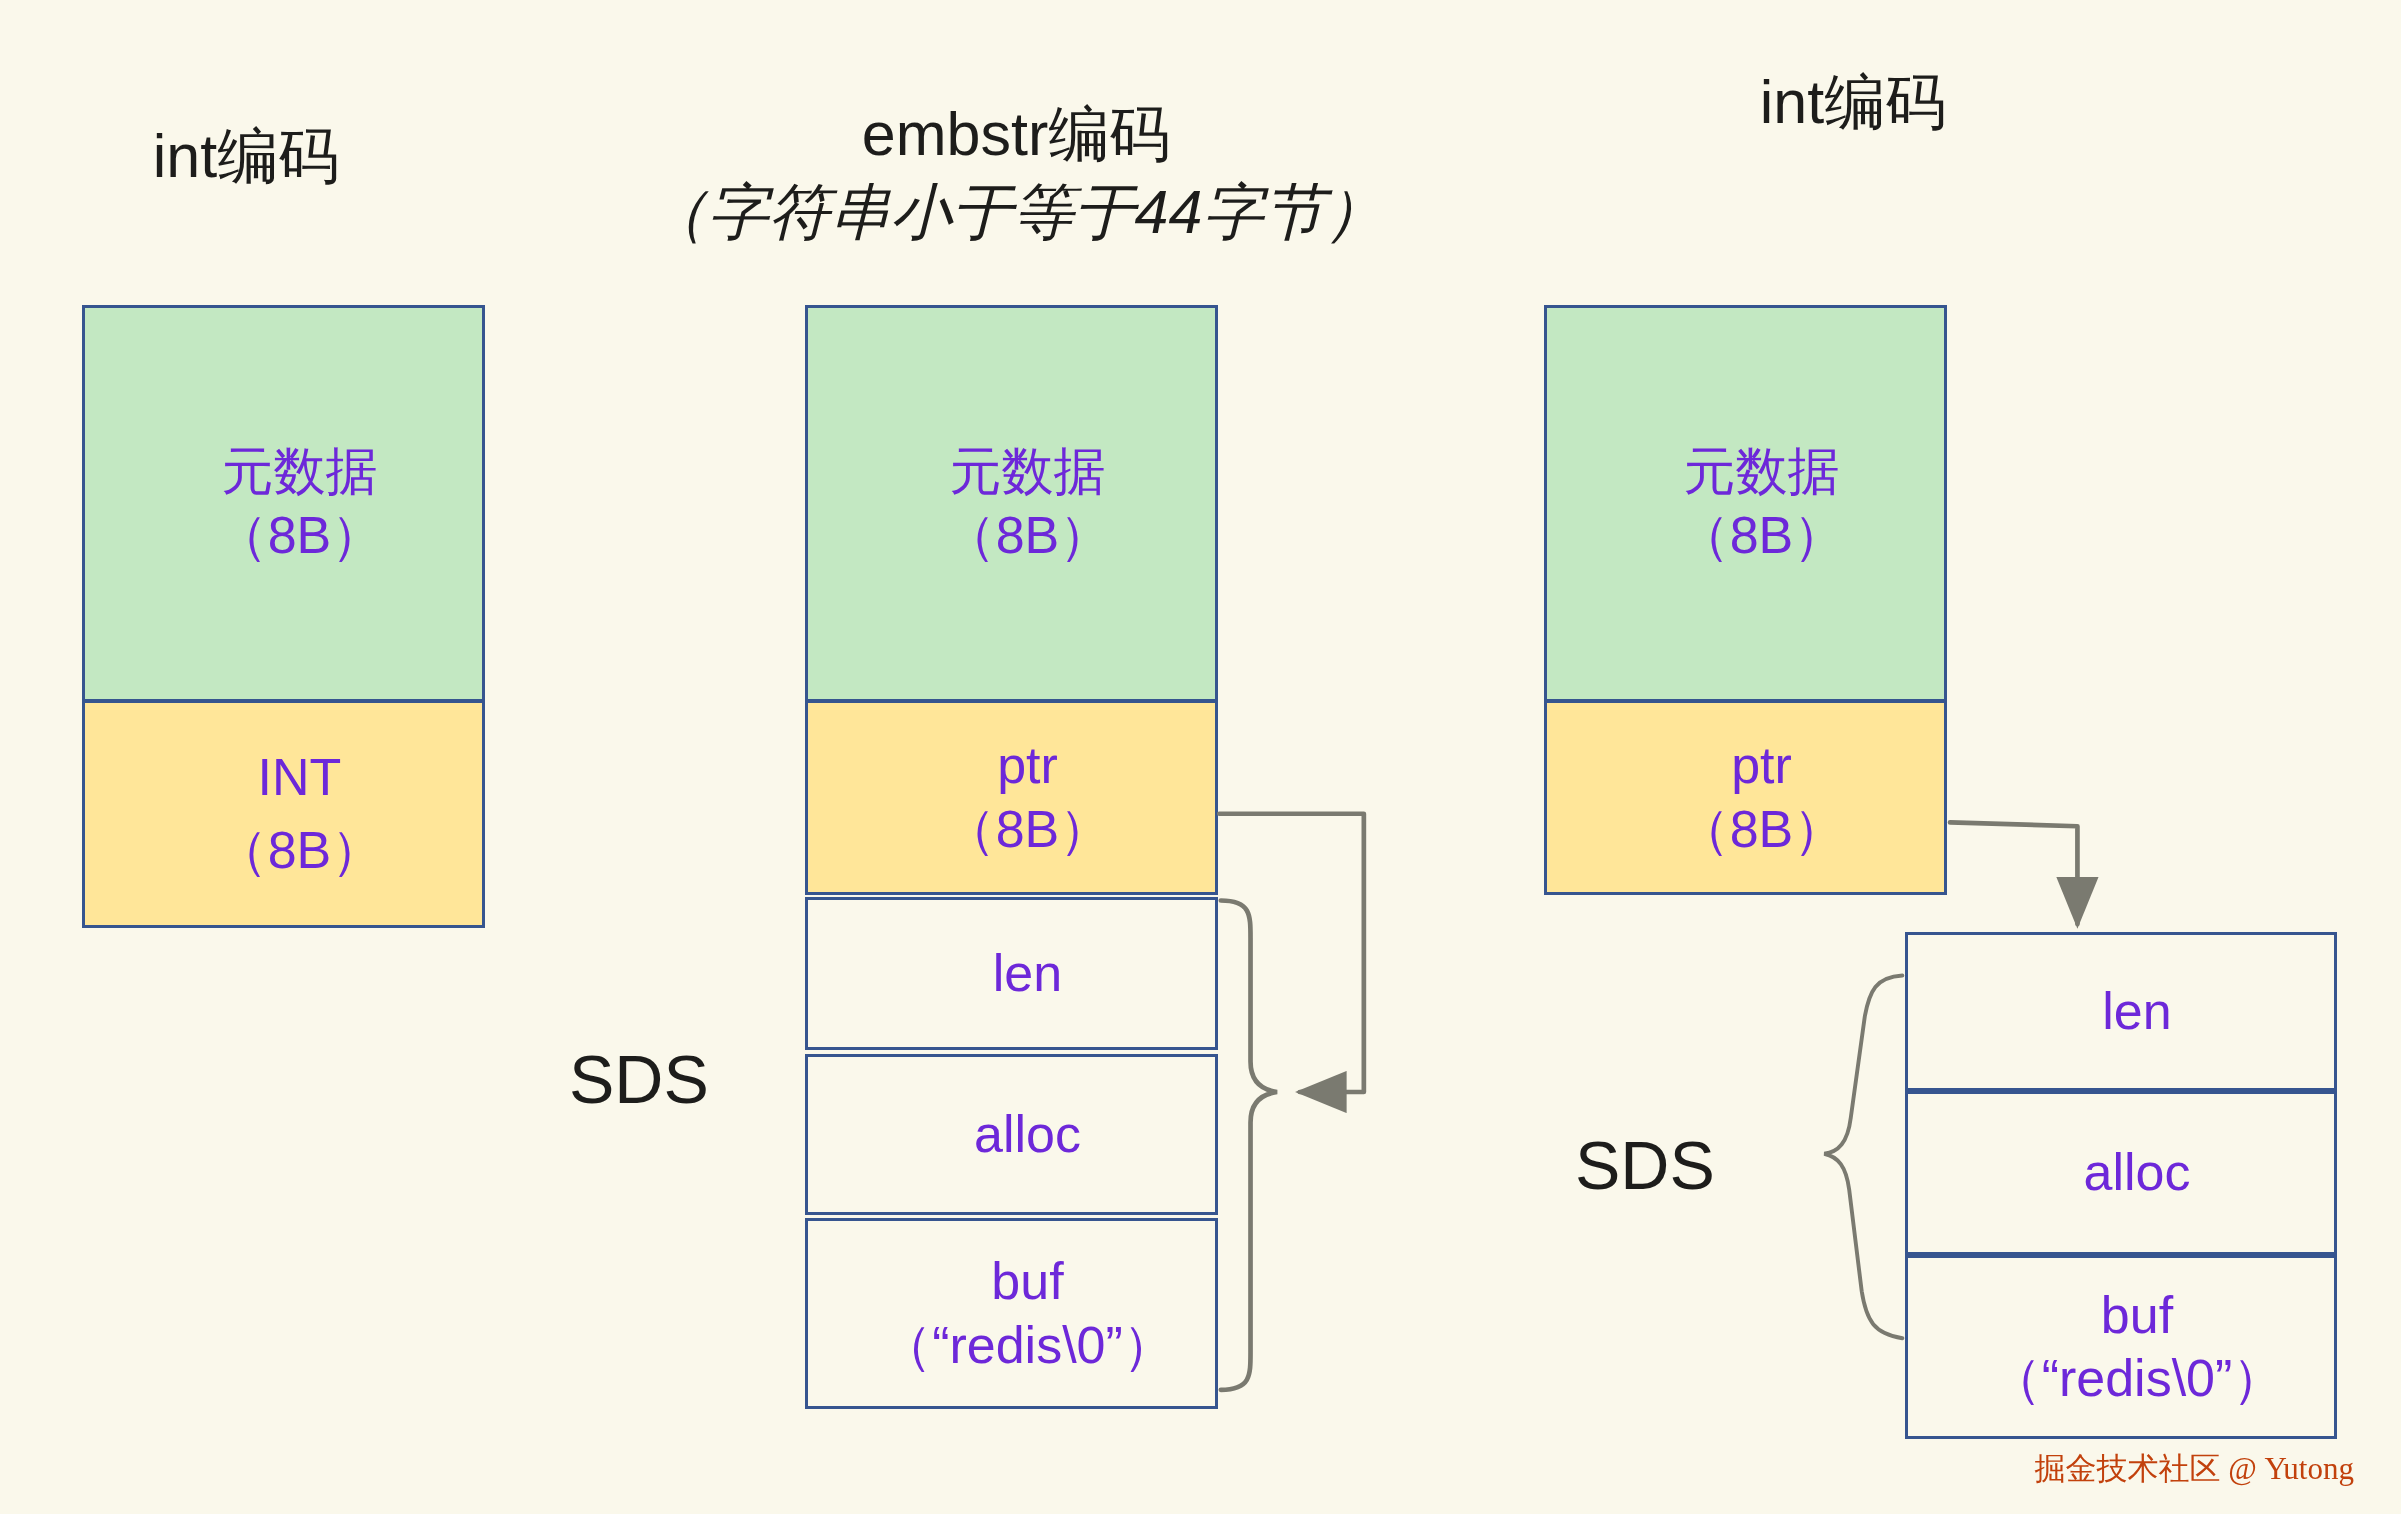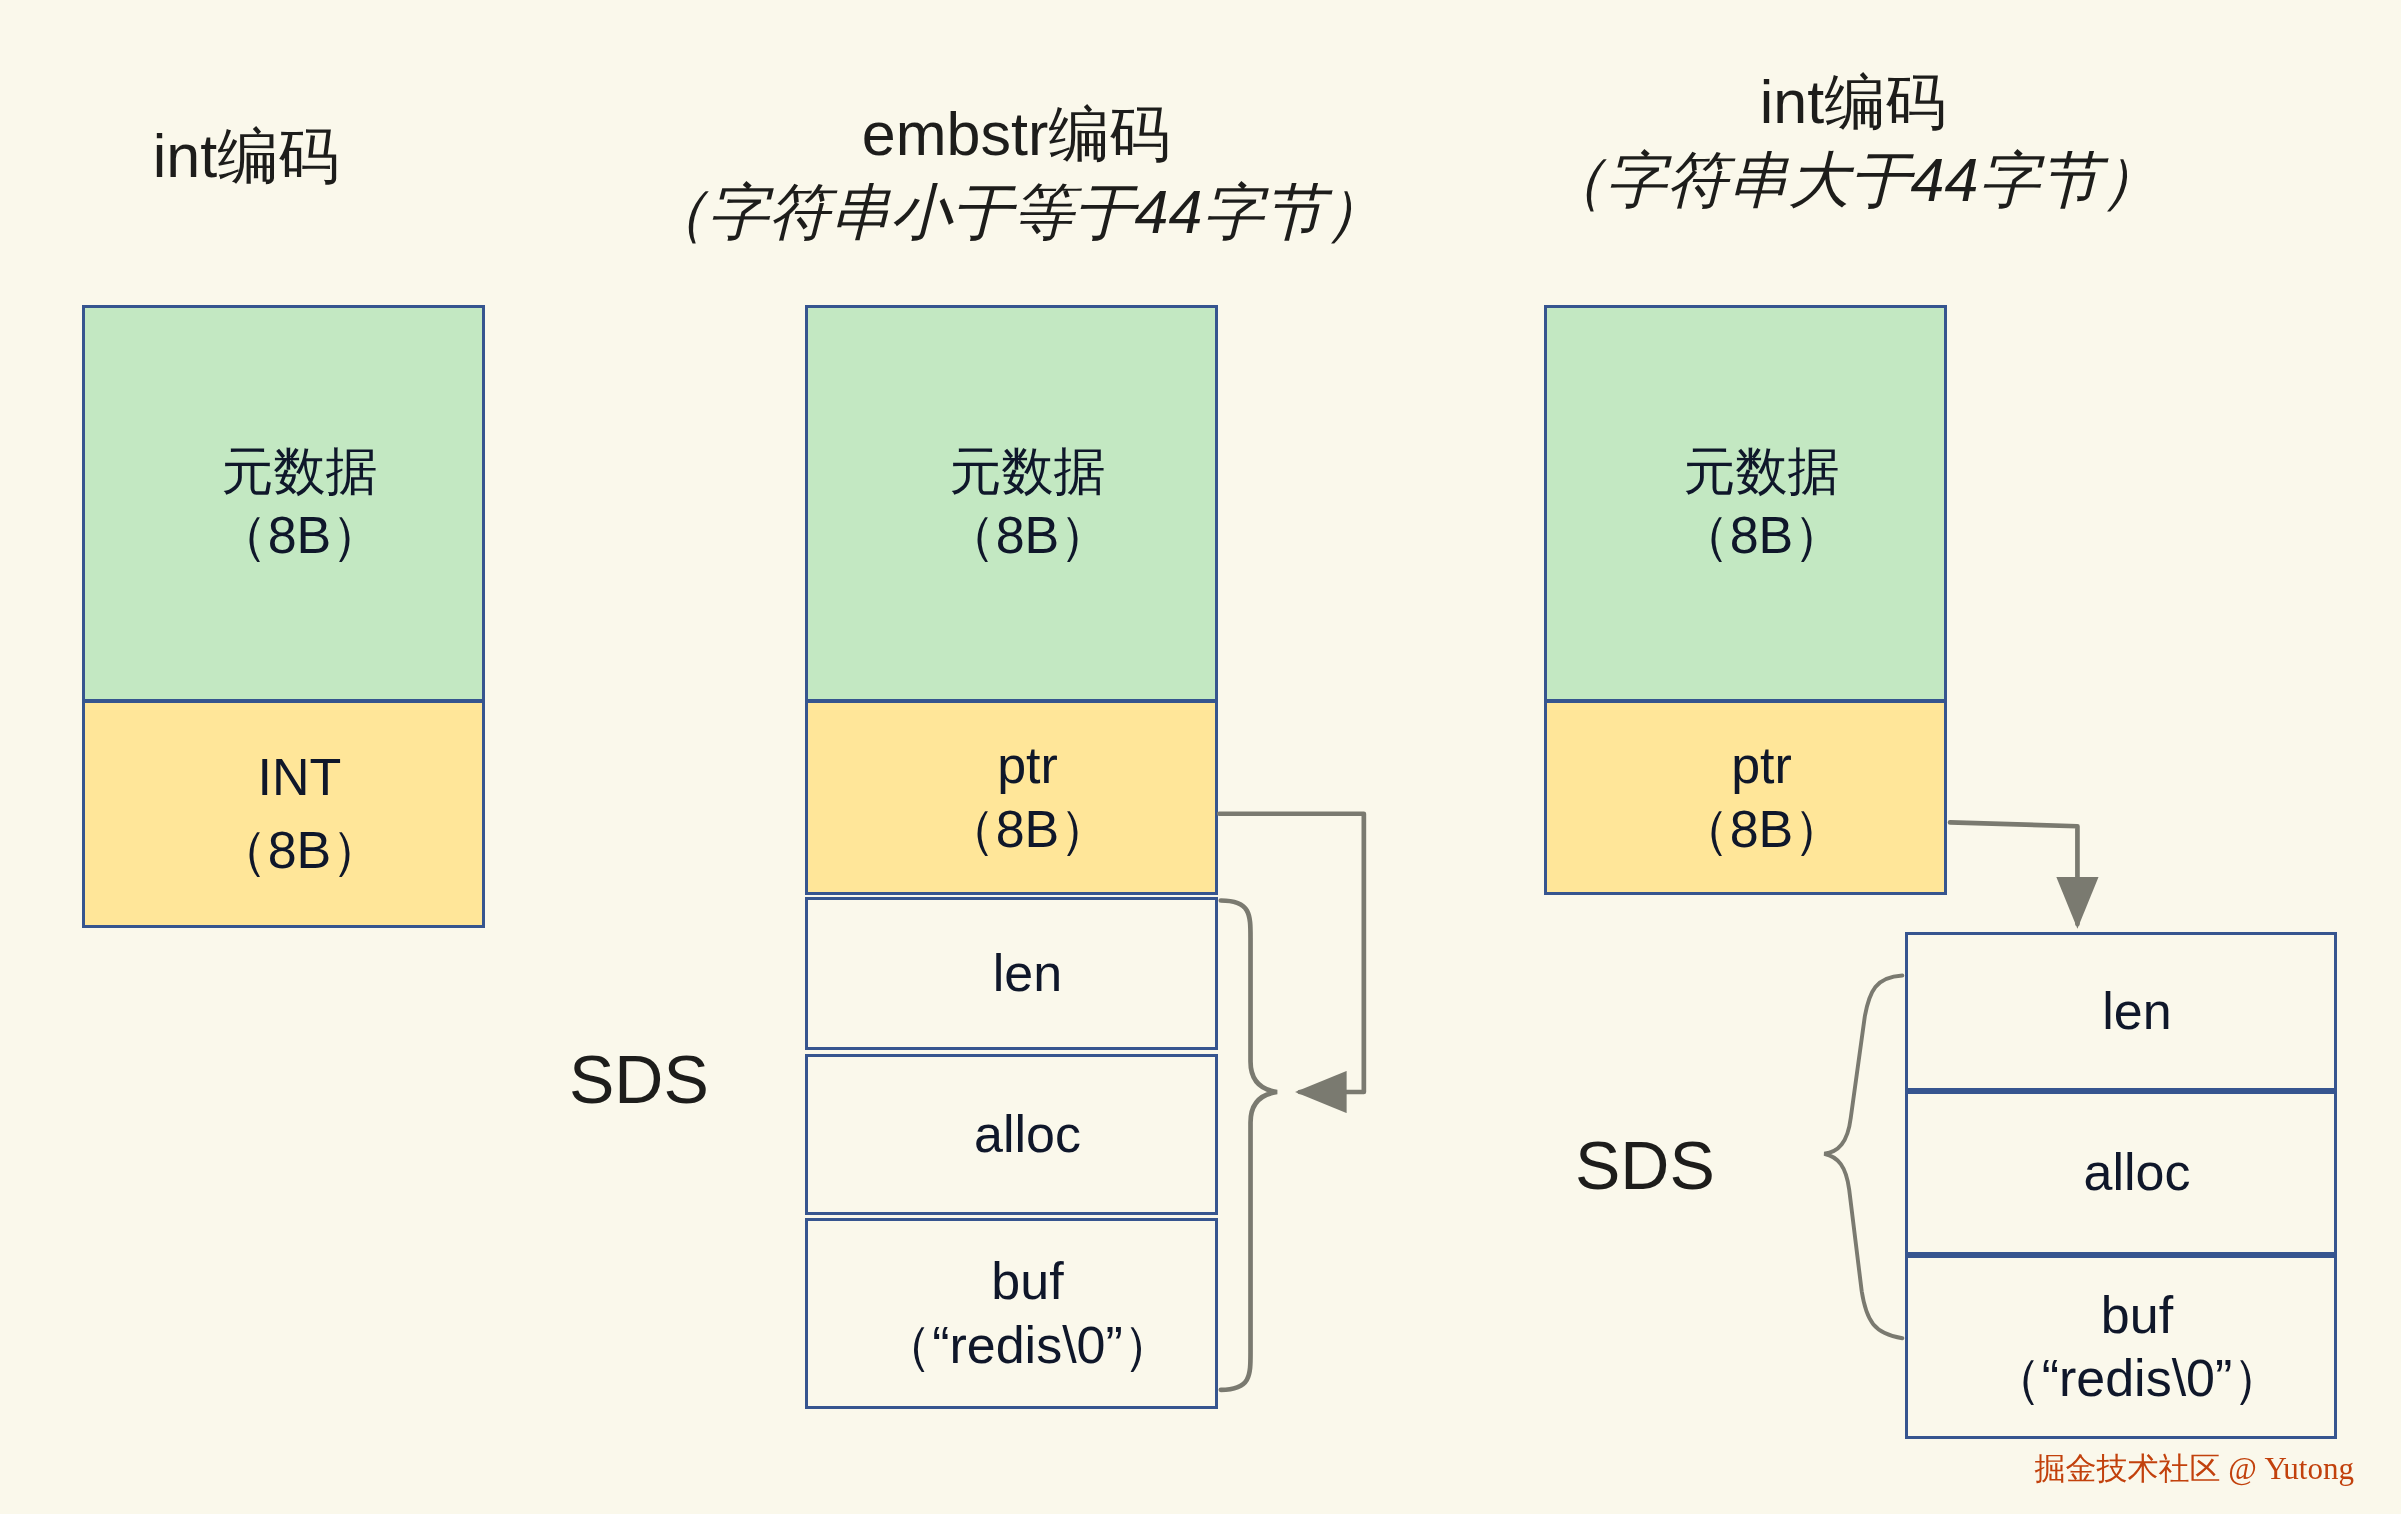--- a/index.html
+++ b/index.html
@@ -32,21 +32,21 @@
   .box{
     position:absolute;
     border:3.1px solid #36558f;
     box-sizing:border-box;
     display:flex;
     flex-direction:column;
     align-items:center;
     justify-content:center;
     font-size:52px;
     line-height:1.22;
-    color:#0f172a;
+    color:#6d28d9;
     text-align:center;
     white-space:nowrap;
     padding-left:32px;
   }
   .box .l2{display:block;}
   .green{background:#c3e8c2;}
   .yellow{background:#ffe699;}
   .plain{background:#faf8eb;}
 
   
@@ -99,21 +99,20 @@
     <span>int编码</span>
   </div>
 
   <div class="title" id="title-embstr">
     <span>embstr编码</span>
     <span class="ln2">（字符串小于等于44字节）</span>
   </div>
 
   <div class="title" id="title-raw">
     <span>int编码</span>
-    <span class="ln2">（字符串大于44字节）</span>
   </div>
 
   <div class="box green" id="c1-meta">
     <span>元数据</span>
     <span class="l2">（8B）</span>
   </div>
   <div class="box yellow" id="c1-int">
     <span>INT</span>
     <span class="l2">（8B）</span>
   </div>

